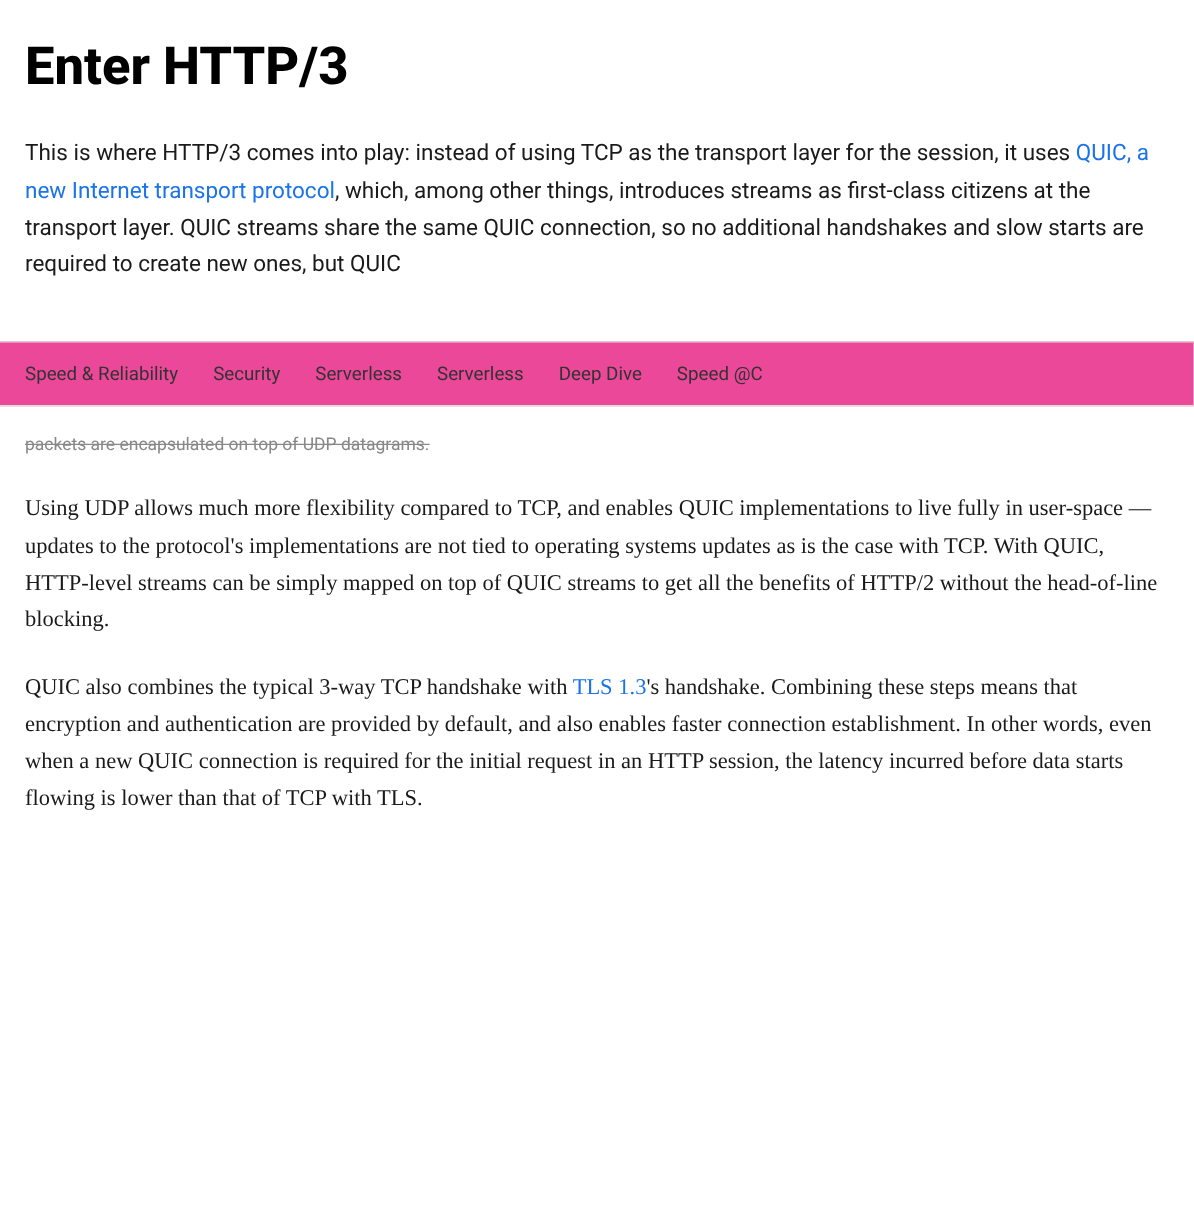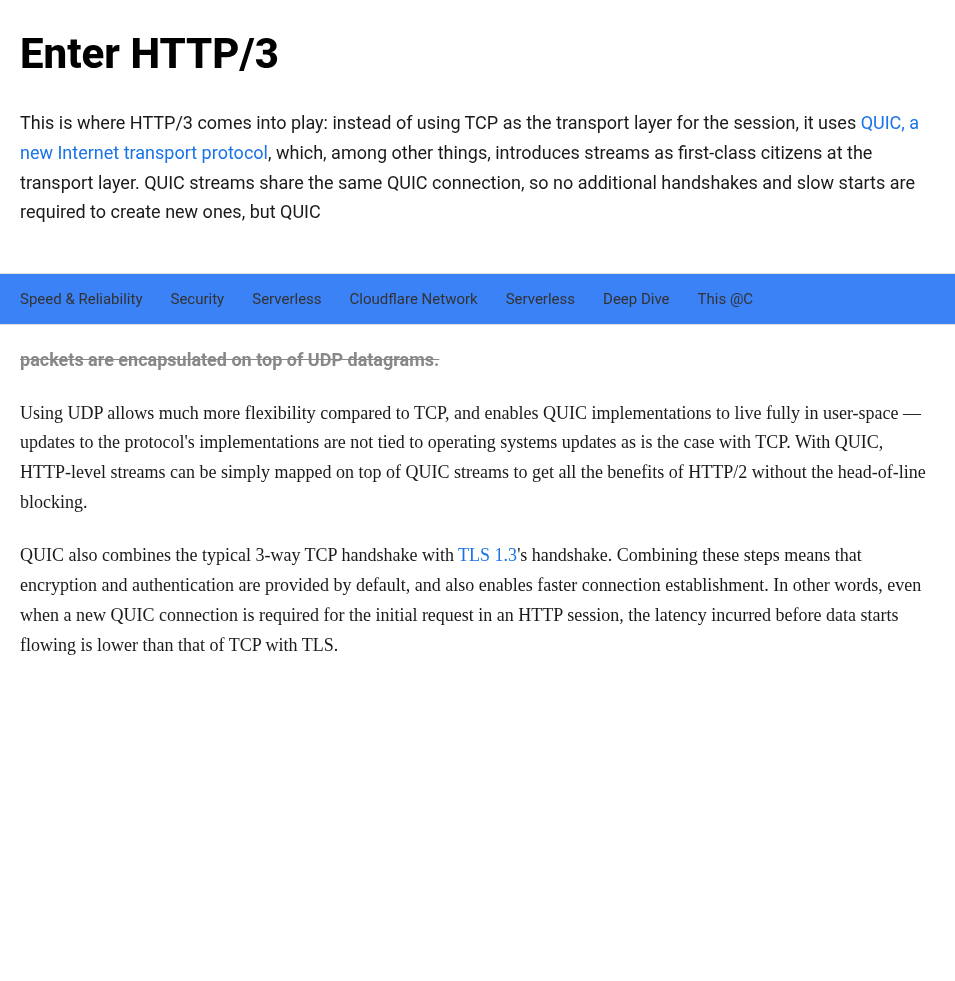--- a/index.html
+++ b/index.html
@@ -32,21 +32,21 @@
     }
 
     .intro-paragraph {
       font-size: 18px;
       line-height: 1.65;
       color: #1a1a1a;
       margin-bottom: 16px;
     }
 
     .nav-bar {
-      background: #3b82f6;
+      background: #ec4899;
       border-top: 1px solid #e0e0e0;
       border-bottom: 1px solid #e0e0e0;
       display: flex;
       align-items: center;
       padding: 0 20px;
       height: 52px;
       overflow: hidden;
       width: 100%;
     }
 
@@ -64,26 +64,25 @@
 
     .nav-item:first-child {
       padding-left: 0;
     }
 
     .post-nav-content {
       padding: 20px 20px 30px 20px;
     }
 
     .strikethrough-paragraph {
-      font-size: 18px;
+      font-size: 14px;
       line-height: 1.65;
       color: #888;
       text-decoration: line-through;
       margin-bottom: 24px;
-      font-weight: bold;
     }
 
     .body-paragraph {
       font-size: 18px;
       line-height: 1.65;
       color: #1a1a1a;
       margin-bottom: 24px;
       font-family: Liberation Serif, serif;
     }
 
@@ -107,30 +106,27 @@
   <a class="nav-item" href="#">
       <span>Speed &amp; Reliability</span>
     </a>
   <a class="nav-item" href="#">
       <span>Security</span>
     </a>
   <a class="nav-item" href="#">
       <span>Serverless</span>
     </a>
   <a class="nav-item" href="#">
-      <span>Cloudflare Network</span>
-    </a>
-  <a class="nav-item" href="#">
       <span>Serverless</span>
     </a>
   <a class="nav-item" href="#">
       <span>Deep Dive</span>
     </a>
   <a class="nav-item" href="#">
-      <span>This @C</span>
+      <span>Speed @C</span>
     </a>
 </nav>
 
 <div class="post-nav-content">
   <p class="strikethrough-paragraph">packets are encapsulated on top of UDP datagrams.</p>
 
   <p class="body-paragraph">Using UDP allows much more flexibility compared to TCP, and enables QUIC implementations to live fully in user-space — updates to the protocol's implementations are not tied to operating systems updates as is the case with TCP. With QUIC, HTTP-level streams can be simply mapped on top of QUIC streams to get all the benefits of HTTP/2 without the head-of-line blocking.</p>
 
   <p class="body-paragraph">
     <span>QUIC also combines the typical 3-way TCP handshake with </span><a class="inline-link" href="#"><span>TLS 1.3</span></a><span>'s handshake. Combining these steps means that encryption and authentication are provided by default, and also enables faster connection establishment. In other words, even when a new QUIC connection is required for the initial request in an HTTP session, the latency incurred before data starts flowing is lower than that of TCP with TLS.</span>

